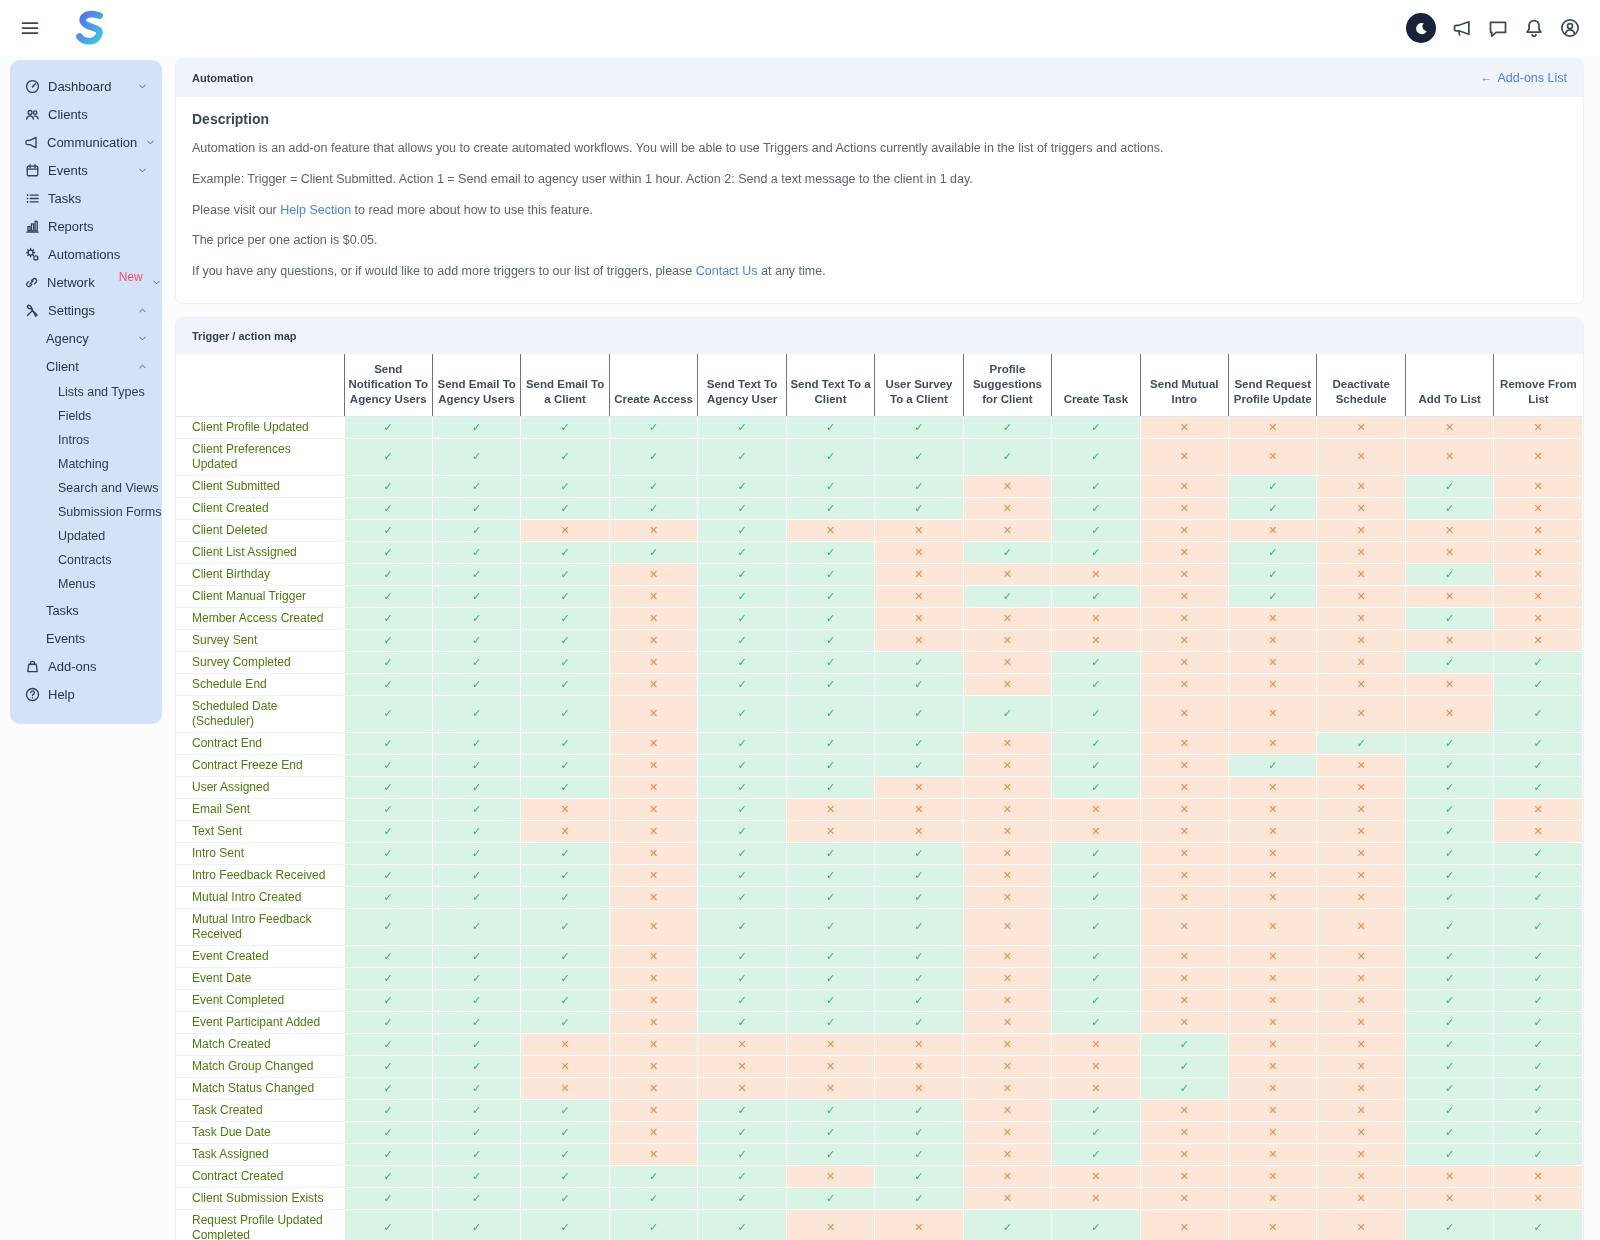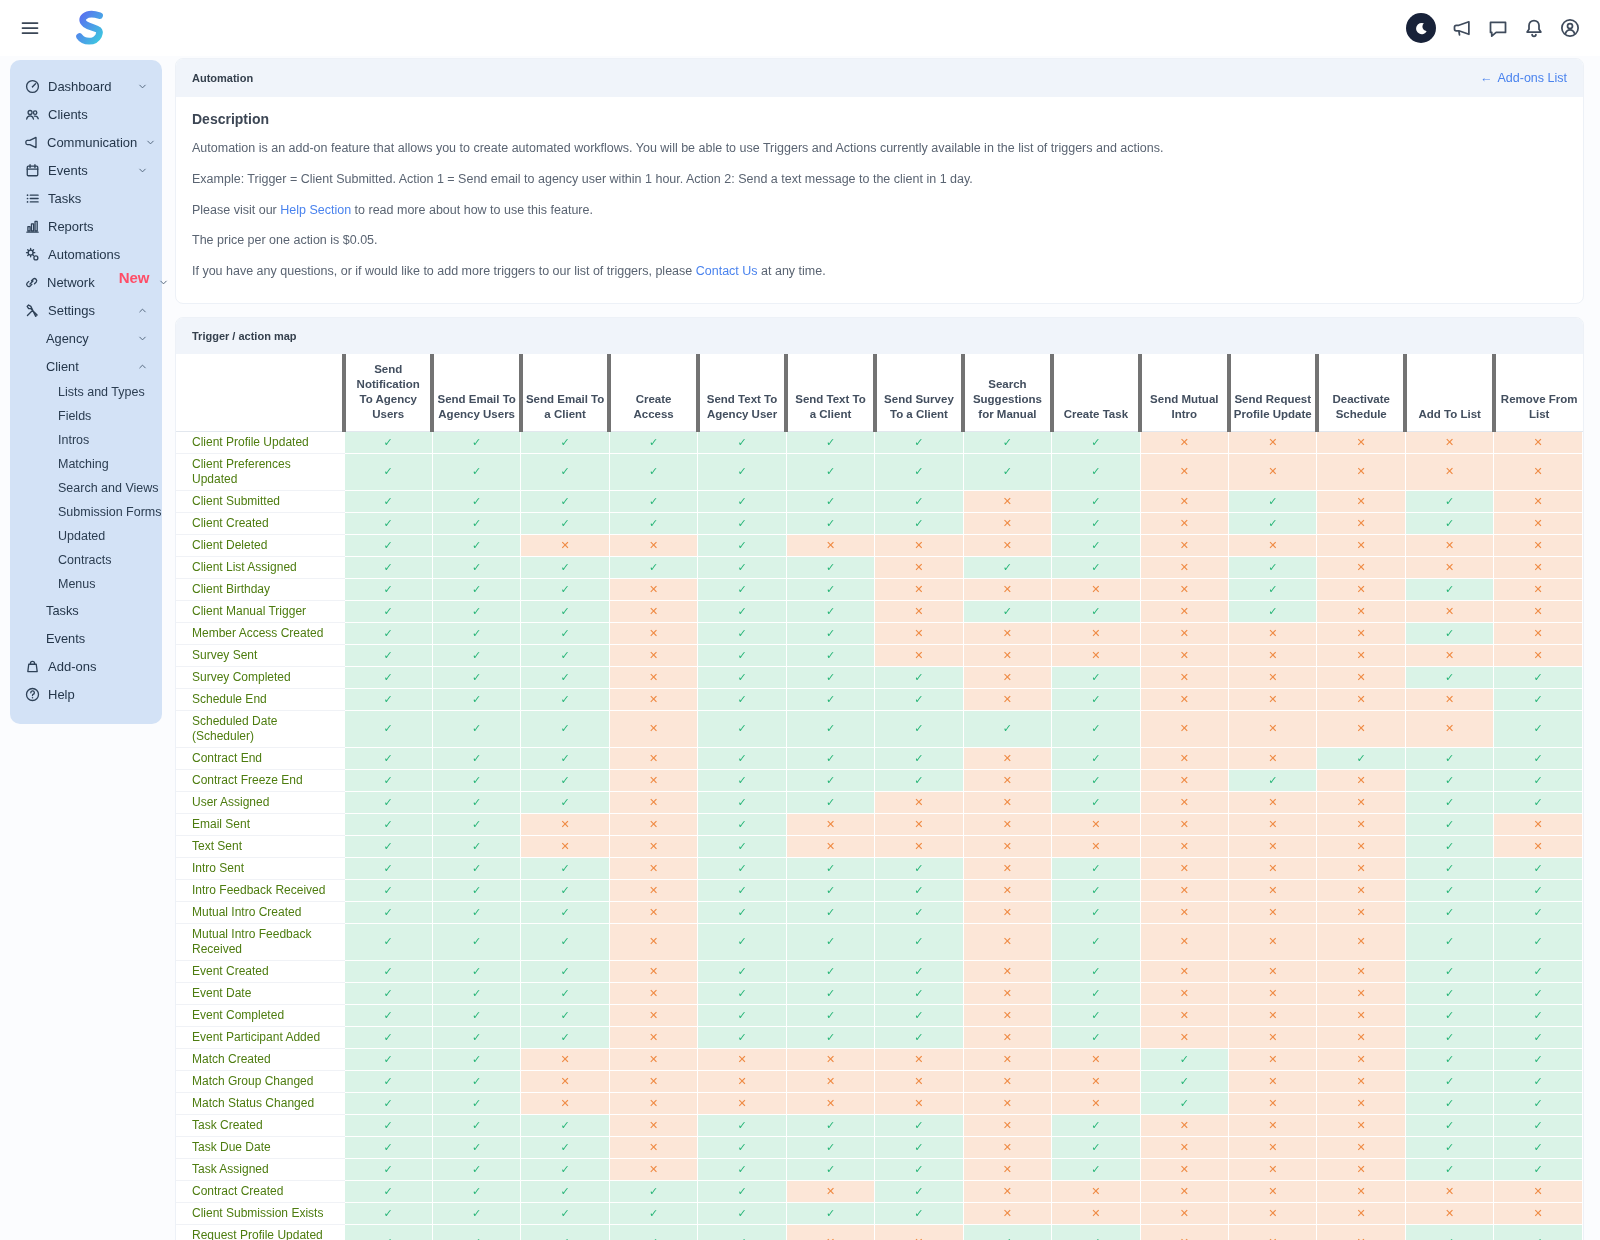--- a/index.html
+++ b/index.html
@@ -19,39 +19,39 @@
   .tb-icon svg{width:20px;height:20px}
   
   .layout{display:flex;align-items:flex-start}
   .sidebar{width:152px;margin:4px 0 0 10px;background:#d3e2f6;border-radius:10px;padding:12px 6px 16px}
   .nav-item{display:flex;align-items:center;gap:8px;height:28px;font-size:13px;color:#24364a;cursor:pointer;border-radius:6px;padding-right:2px}
   .nav-item .nav-ico{width:16px;display:flex;justify-content:center;color:#2e4157}
   .nav-ico svg{width:15px;height:15px}
   .nav-label{white-space:nowrap}
   .nav-chev{margin-left:auto;margin-right:6px;color:#51657c}
   .nav-chev svg{width:11px;height:11px}
-  .badge-new{color:#ff4d67;font-size:15px;font-weight:700;margin-left:16px;position:relative;top:-5px}
+  .badge-new{color:#ff4d67;font-size:12px;font-weight:400;margin-left:16px;position:relative;top:-5px}
   .depth0{padding-left:8px}
   .depth1{padding-left:30px;font-size:12.8px}
   .depth2{padding-left:42px;font-size:12.5px;height:24px;color:#2b3d51}
   
   .main{flex:1;padding:2px 16px 20px 13px;min-width:0}
   .card{background:#fff;border:1px solid #edf1f7;border-radius:8px;margin-bottom:13px;overflow:hidden}
   .card-head{display:flex;justify-content:space-between;align-items:center;background:#f0f4fa;padding:12px 16px}
   .card-head h1,.card-head h2{font-size:11px;font-weight:700;color:#35404d}
   .back-link{color:#4a83ee;font-size:12.5px;text-decoration:none;display:flex;align-items:center;gap:5px;cursor:pointer}
   .card-body{padding:14px 16px 10px}
   .card-body h2{font-size:14px;font-weight:700;color:#3c4654;margin-bottom:12px}
   .card-body p{font-size:12.5px;color:#5a6472;margin-bottom:12px;line-height:1.5}
   .link{color:#4a83ee;text-decoration:none;cursor:pointer}
   
   .table-wrap{background:#fff}
   table{width:100%;border-collapse:collapse;table-layout:fixed}
   th.corner{width:168px;background:#fff;border-bottom:1px solid #e2e7ee}
-  th.col-h{font-size:11.5px;font-weight:700;color:#424e5e;padding:8px 3px 9px;text-align:center;vertical-align:bottom;background:#fff;border-left:4px solid #737373;border-bottom:1px solid #e2e7ee;line-height:1.3}
+  th.col-h{font-size:11.5px;font-weight:700;color:#424e5e;padding:8px 3px 9px;text-align:center;vertical-align:bottom;background:#fff;border-left:1px solid #737373;border-bottom:1px solid #e2e7ee;line-height:1.3}
   th.row-h{font-size:12px;font-weight:400;color:#4d7c0f;text-align:left;padding:3px 8px 3px 16px;background:#fff;border-bottom:1px solid #f0f2f6;line-height:1.25}
   td{height:22px;text-align:center;font-size:11px;border:1px solid #fff;font-weight:700;padding:0}
   td.yes{background:#daf3e7;color:#27b577}
   td.no{background:#fce6d7;color:#ef8a43}
 </style>
 </head>
 <body>
 
 <div class="app">
   <header class="topbar">
@@ -307,22 +307,22 @@
           <table id="trigger-table">
               <thead>
                 <tr>
                   <th class="corner"></th>
                   <th class="col-h">Send Notification To Agency Users</th>
                   <th class="col-h">Send Email To Agency Users</th>
                   <th class="col-h">Send Email To a Client</th>
                   <th class="col-h">Create Access</th>
                   <th class="col-h">Send Text To Agency User</th>
                   <th class="col-h">Send Text To a Client</th>
-                  <th class="col-h">Send Survey To a Client</th>
-                  <th class="col-h">Search Suggestions for Manual</th>
+                  <th class="col-h">User Survey To a Client</th>
+                  <th class="col-h">Profile Suggestions for Client</th>
                   <th class="col-h">Create Task</th>
                   <th class="col-h">Send Mutual Intro</th>
                   <th class="col-h">Send Request Profile Update</th>
                   <th class="col-h">Deactivate Schedule</th>
                   <th class="col-h">Add To List</th>
                   <th class="col-h">Remove From List</th>
                 </tr>
               </thead>
               <tbody>
                 <tr>

